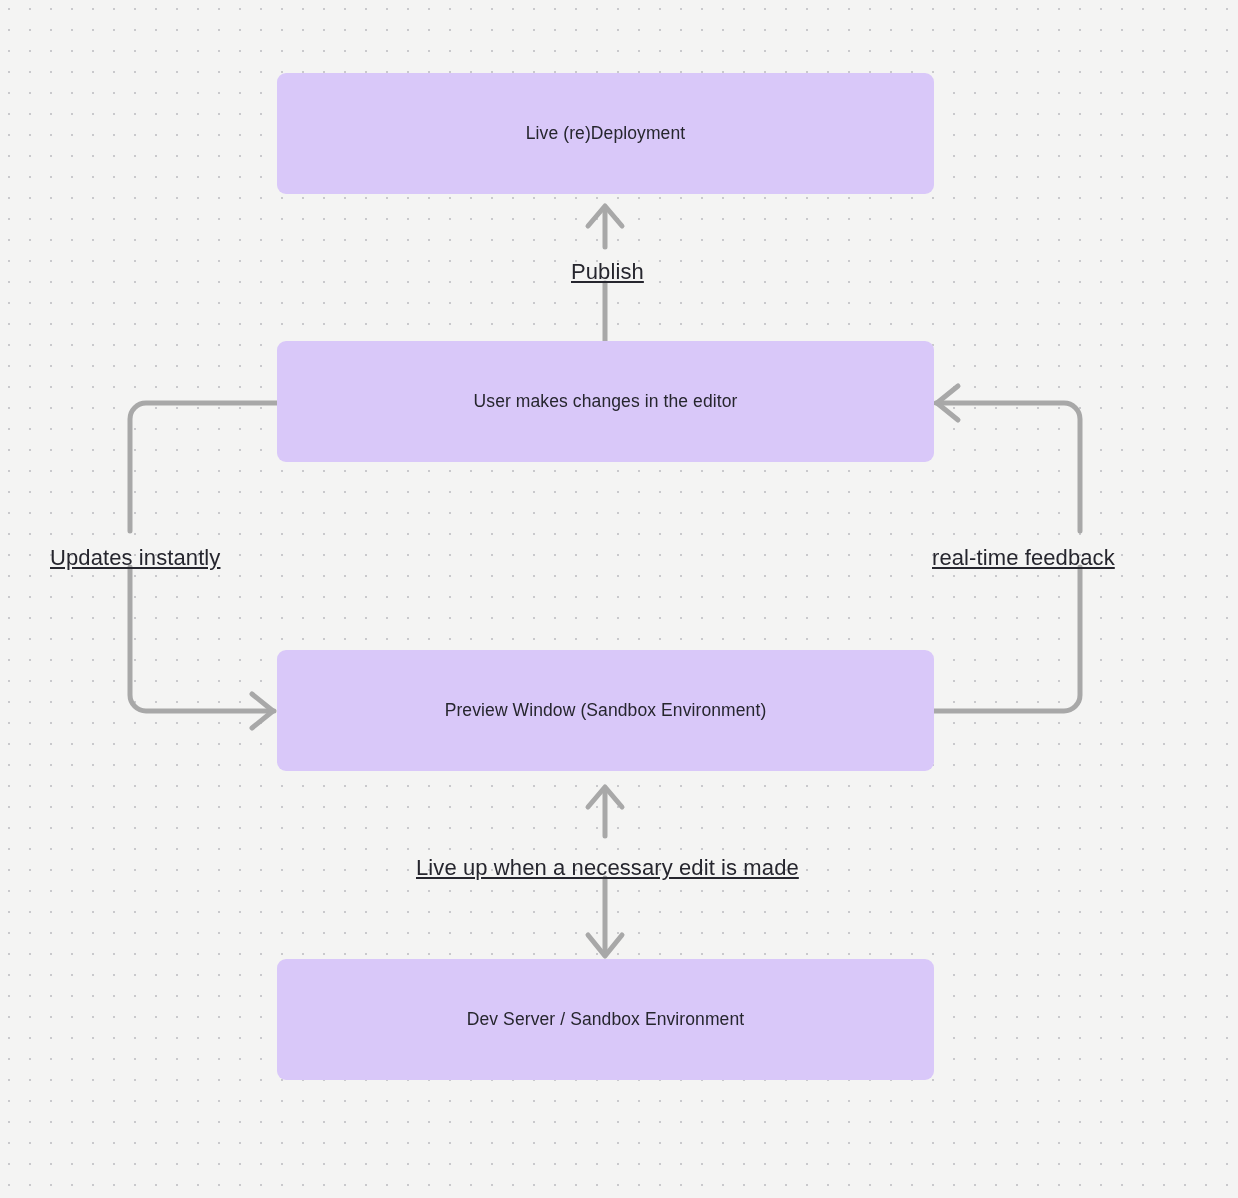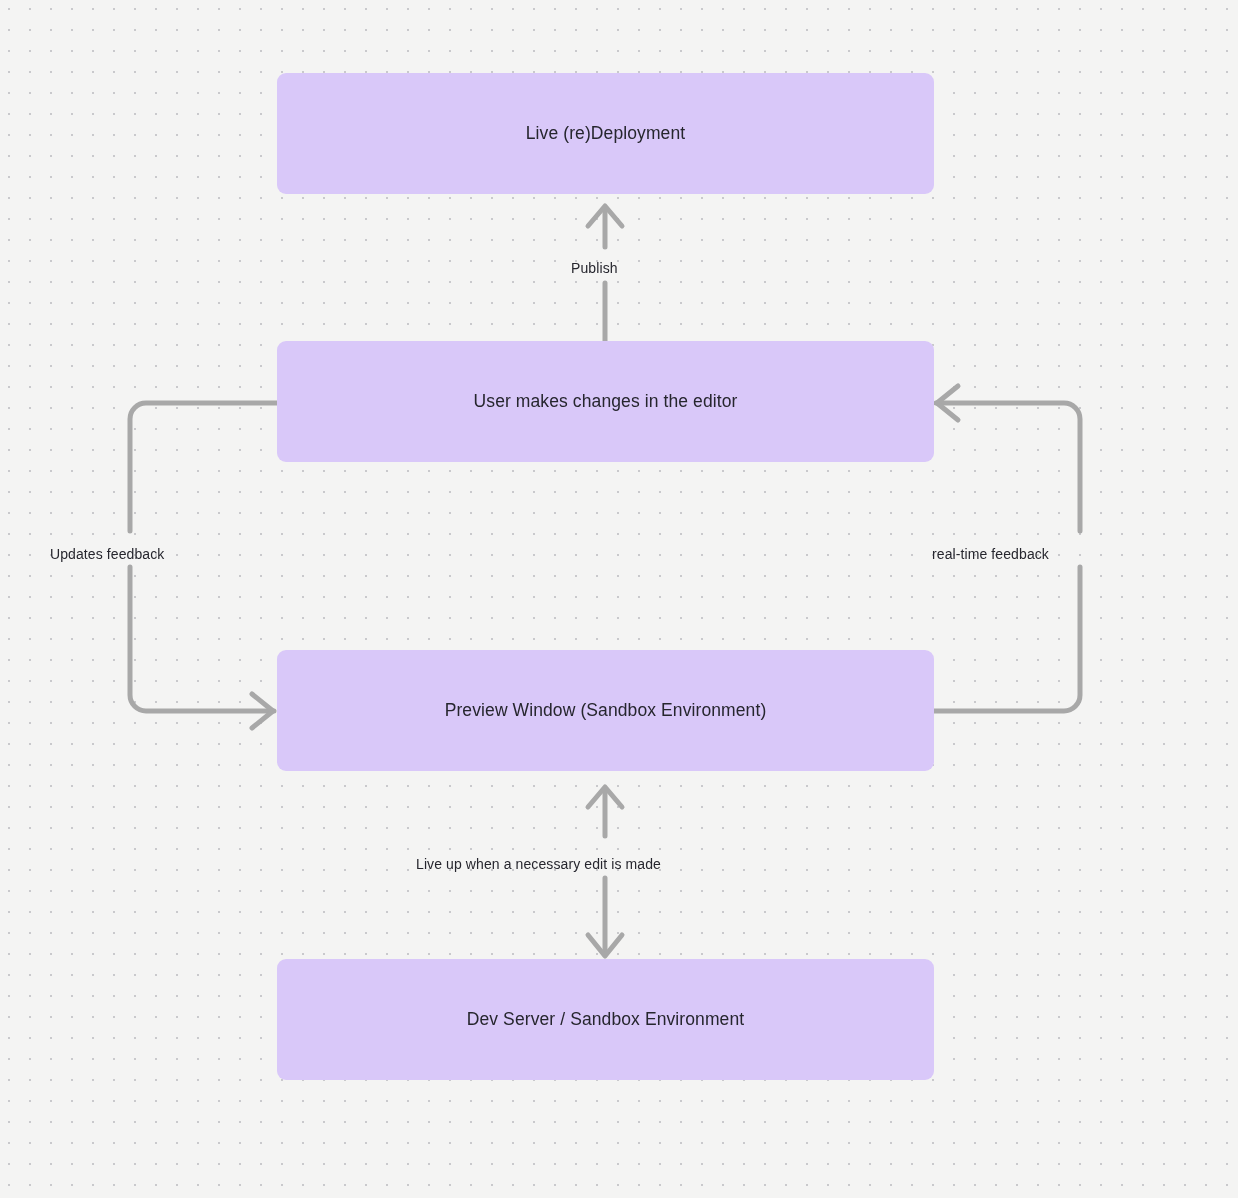--- a/index.html
+++ b/index.html
@@ -38,24 +38,25 @@
     text-align: center;
     color: #26262E;
     font-size: 17.5px;
     letter-spacing: 0.1px;
     line-height: 1.3;
     padding: 6px 14px;
   }
   .edge-label {
     position: absolute;
     color: #26262E;
-    font-size: 14px;
+    font-size: 22px;
     letter-spacing: 0.1px;
     white-space: nowrap;
     line-height: 1;
+    text-decoration: underline;
   }
 </style>
 </head>
 <body>
 
 <div id="canvas">
 
   <svg class="edges" viewBox="0 0 1238 1198" width="1238" height="1198" xmlns="http://www.w3.org/2000/svg">
     <g fill="none" stroke="#A8A8A8" stroke-width="5" stroke-linecap="round" stroke-linejoin="round">
 
@@ -98,19 +99,19 @@
   <div class="node" style="left:277px; top:959px; width:657px; height:121px; background:#D9C8F9;">
     <span>Dev Server / Sandbox Environment</span>
   </div>
 
   <div class="node" style="left:277px; top:650px; width:657px; height:121px; background:#D9C8F9;">
     <span>Preview Window (Sandbox Environment)</span>
   </div>
 
   <div class="edge-label" style="left:571px; top:261px;">Publish</div>
 
-  <div class="edge-label" style="left:50px; top:547px;">Updates feedback</div>
+  <div class="edge-label" style="left:50px; top:547px;">Updates instantly</div>
 
   <div class="edge-label" style="left:932px; top:547px;">real-time feedback</div>
 
   <div class="edge-label" style="left:416px; top:857px;">Live up when a necessary edit is made</div>
 
 </div>
 
 </body></html>

